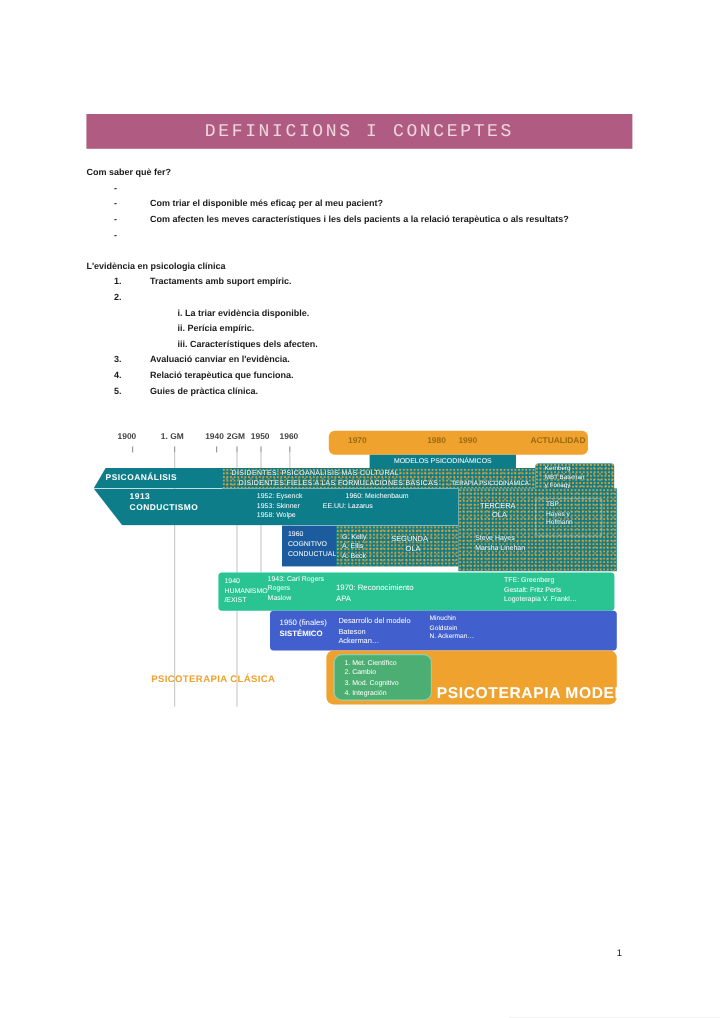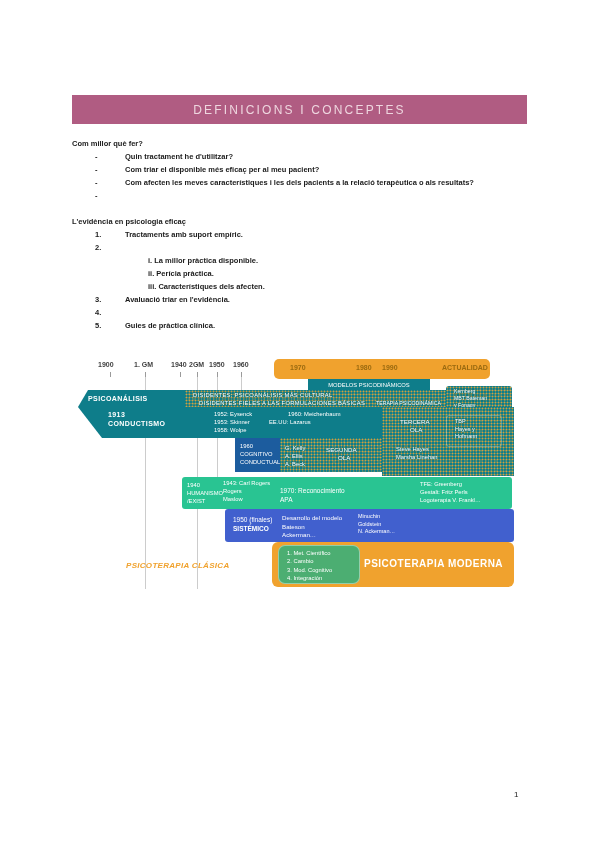--- a/index.html
+++ b/index.html
@@ -14,21 +14,21 @@
   .doc-title {
     position:absolute; left:0; top:71; width:600px; text-align:center;
     font-family:"Liberation Serif", serif; font-weight:bold; font-size:13px;
     color:#732847; letter-spacing:.5px;
   }
   .banner {
     position:absolute; left:72px; top:95px; width:455px; height:29px;
     background:#b05c82; display:flex; align-items:center; justify-content:center;
   }
   .banner span {
-    font-family:Liberation Sans, sans-serif; font-size:12px; letter-spacing:2.2px;
+    font-family:Liberation Mono, monospace; font-size:15px; letter-spacing:2.2px;
     color:#eed6df;
   }
 
   
   .textblock { position:absolute; left:72px; top:137px; width:468px; font-size:7.5px; font-weight:bold; line-height:13px; }
   .h { font-weight:bold; }
   .row { display:flex; }
   .row .m { flex:none; margin-left:23px; width:30px; }
   .row .t { flex:1; }
   .sub { margin-left:76px; }
@@ -61,54 +61,54 @@
 <body>
 
 <div class="page">
 
 
   <div class="banner">
     <span>DEFINICIONS I CONCEPTES</span>
   </div>
 
   <div class="textblock">
-    <div class="h">Com millor què fer?</div>
-    <div class="row">
-      <span class="m">-</span>
-      <span class="t">Quin tractament he d'utilitzar?</span>
+    <div class="h">Com saber què fer?</div>
+    <div class="row">
+      <span class="m">-</span>
     </div>
     <div class="row">
       <span class="m">-</span>
       <span class="t">Com triar el disponible més eficaç per al meu pacient?</span>
     </div>
     <div class="row">
       <span class="m">-</span>
       <span class="t">Com afecten les meves característiques i les dels pacients a la relació terapèutica o als resultats?</span>
     </div>
     <div class="row">
       <span class="m">-</span>
     </div>
     <div class="gap"></div>
-    <div class="h">L'evidència en psicologia eficaç</div>
+    <div class="h">L'evidència en psicologia clínica</div>
     <div class="row">
       <span class="m">1.</span>
       <span class="t">Tractaments amb suport empíric.</span>
     </div>
     <div class="row">
       <span class="m">2.</span>
     </div>
-    <div class="sub">i. La millor pràctica disponible.</div>
-    <div class="sub">ii. Perícia pràctica.</div>
+    <div class="sub">i. La triar evidència disponible.</div>
+    <div class="sub">ii. Perícia empíric.</div>
     <div class="sub">iii. Característiques dels afecten.</div>
     <div class="row">
       <span class="m">3.</span>
-      <span class="t">Avaluació triar en l'evidència.</span>
+      <span class="t">Avaluació canviar en l'evidència.</span>
     </div>
     <div class="row">
       <span class="m">4.</span>
+      <span class="t">Relació terapèutica que funciona.</span>
     </div>
     <div class="row">
       <span class="m">5.</span>
       <span class="t">Guies de pràctica clínica.</span>
     </div>
   </div>
 
   <div class="diagram">
 
     <div class="gridline" style="left:67px; top:20px; height:212px;"></div>
@@ -233,20 +233,20 @@
       </div>
     </div>
 
     <div class="abs orangeband" style="left:194px; top:185px; width:242px; height:45px; border-radius:6px;">
       <div class="abs" style="left:6px; top:3px; width:82px; height:39px; background:#4cae72; border:1px solid rgba(255,255,255,.4); border-radius:7px; padding:3px 0 0 8px; box-sizing:border-box;">
         <div class="wsm" style="line-height:8.3px;">1. Met. Científico</div>
         <div class="wsm" style="line-height:8.3px;">2. Cambio</div>
         <div class="wsm" style="line-height:8.3px;">3. Mod. Cognitivo</div>
         <div class="wsm" style="line-height:8.3px;">4. Integración</div>
       </div>
-      <span class="abs" style="left:92px; top:16px; font-weight:bold; font-size:10px; letter-spacing:.5px; white-space:nowrap;">PSICOTERAPIA MODERNA</span>
-    </div>
-
-    <span class="abs" style="left:48px; top:204px; color:#f0a22e; font-weight:bold; font-size:8px; letter-spacing:.3px; white-space:nowrap;font-style:italic;">PSICOTERAPIA CLÁSICA</span>
+      <span class="abs" style="left:92px; top:28px; font-weight:bold; font-size:13px; letter-spacing:.5px; white-space:nowrap;">PSICOTERAPIA MODERNA</span>
+    </div>
+
+    <span class="abs" style="left:48px; top:204px; color:#f0a22e; font-weight:bold; font-size:8px; letter-spacing:.3px; white-space:nowrap;">PSICOTERAPIA CLÁSICA</span>
   </div>
 
   <div class="pagenum">1</div>
 </div>
 
 </body></html>

